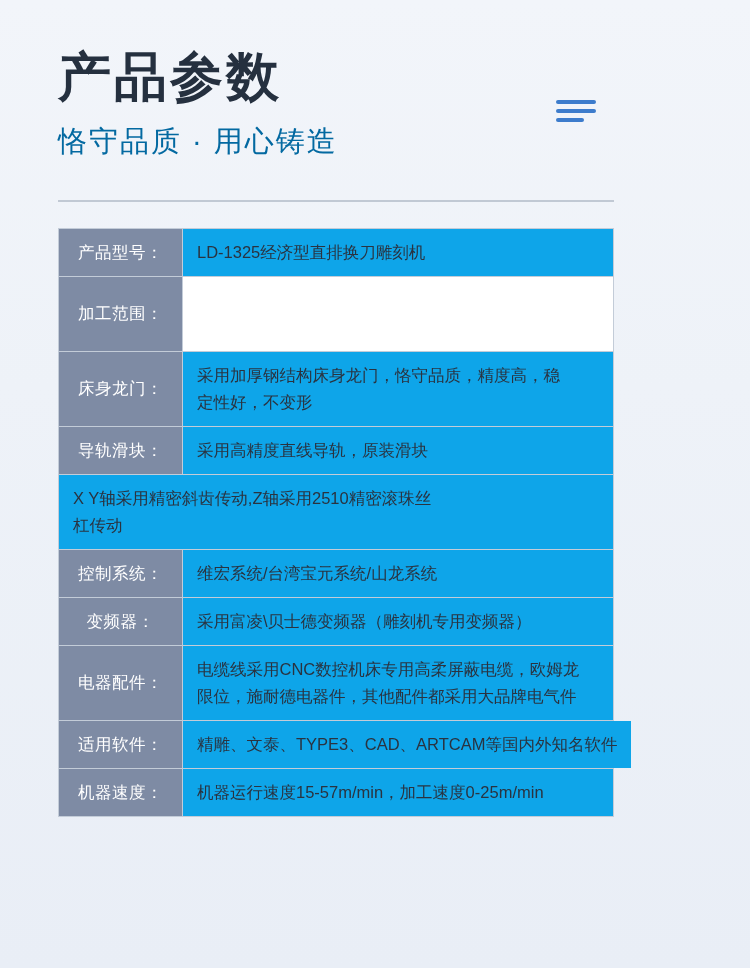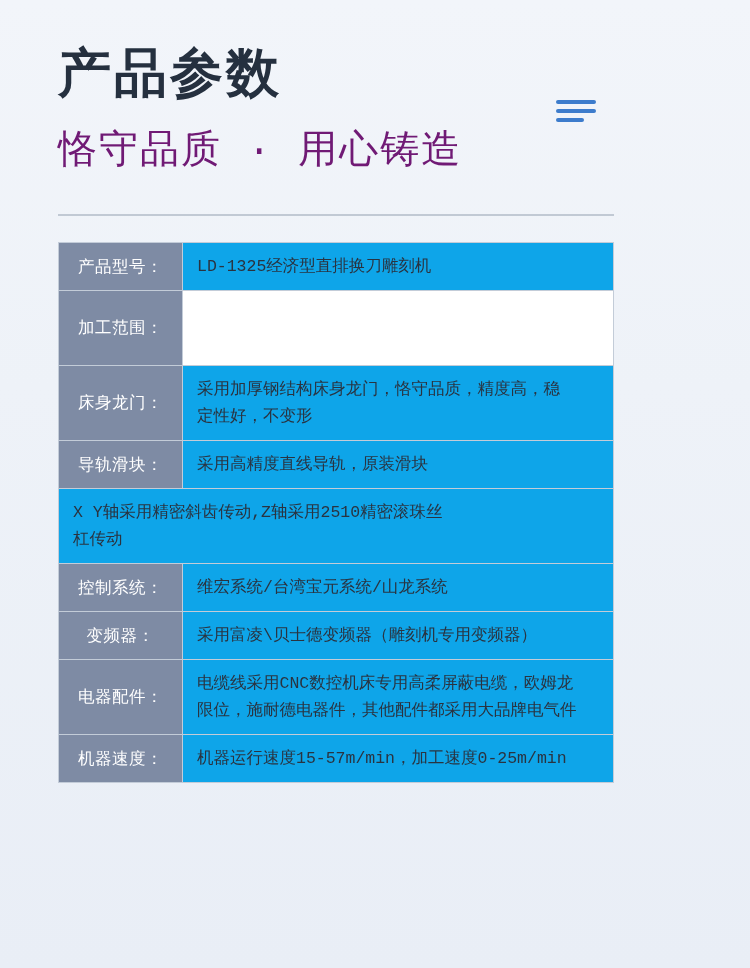--- a/index.html
+++ b/index.html
@@ -13,38 +13,37 @@
     background: linear-gradient(180deg, #f2f5fa 0%, #eef2f8 40%, #e9eef6 100%);
     overflow: hidden;
     position: relative;
   }
   .page {
     position: relative;
     width: 672px;
     height: 968px;
     box-sizing: border-box;
     padding: 0 26px;
-    font-family: Liberation Mono, monospace;
   }
   
   .header {
     position: relative;
     padding: 48px 28px 16px 32px;
   }
   .title {
     font-size: 53px;
     font-weight: bold;
     color: #25303f;
     letter-spacing: 3px;
     line-height: 1.1;
     margin: 0;
   }
   .subtitle {
-    font-size: 39px;
-    color: #701a75;
+    font-size: 29px;
+    color: #0369a1;
     letter-spacing: 2px;
     margin: 16px 0 0 0;
     font-weight: normal;
   }
   .menu-icon {
     position: absolute;
     right: 50px;
     top: 100px;
     width: 40px;
     height: 22px;
@@ -197,20 +196,28 @@
     <div class="row tall">
       <div class="cell-label">电器配件：</div>
       <div class="cell-value">
         <div class="lines">
           <div>电缆线采用CNC数控机床专用高柔屏蔽电缆，欧姆龙</div>
           <div>限位，施耐德电器件，其他配件都采用大品牌电气件</div>
         </div>
       </div>
     </div>
 
+    <div class="row">
+      <div class="cell-label">适用软件：</div>
+      <div class="cell-value">
+        <div class="lines">
+          <div>精雕、文泰、TYPE3、CAD、ARTCAM等国内外知名软件</div>
+        </div>
+      </div>
+    </div>
 
     <div class="row">
       <div class="cell-label">机器速度：</div>
       <div class="cell-value">
         <div class="lines">
           <div>机器运行速度15-57m/min，加工速度0-25m/min</div>
         </div>
       </div>
     </div>
 

